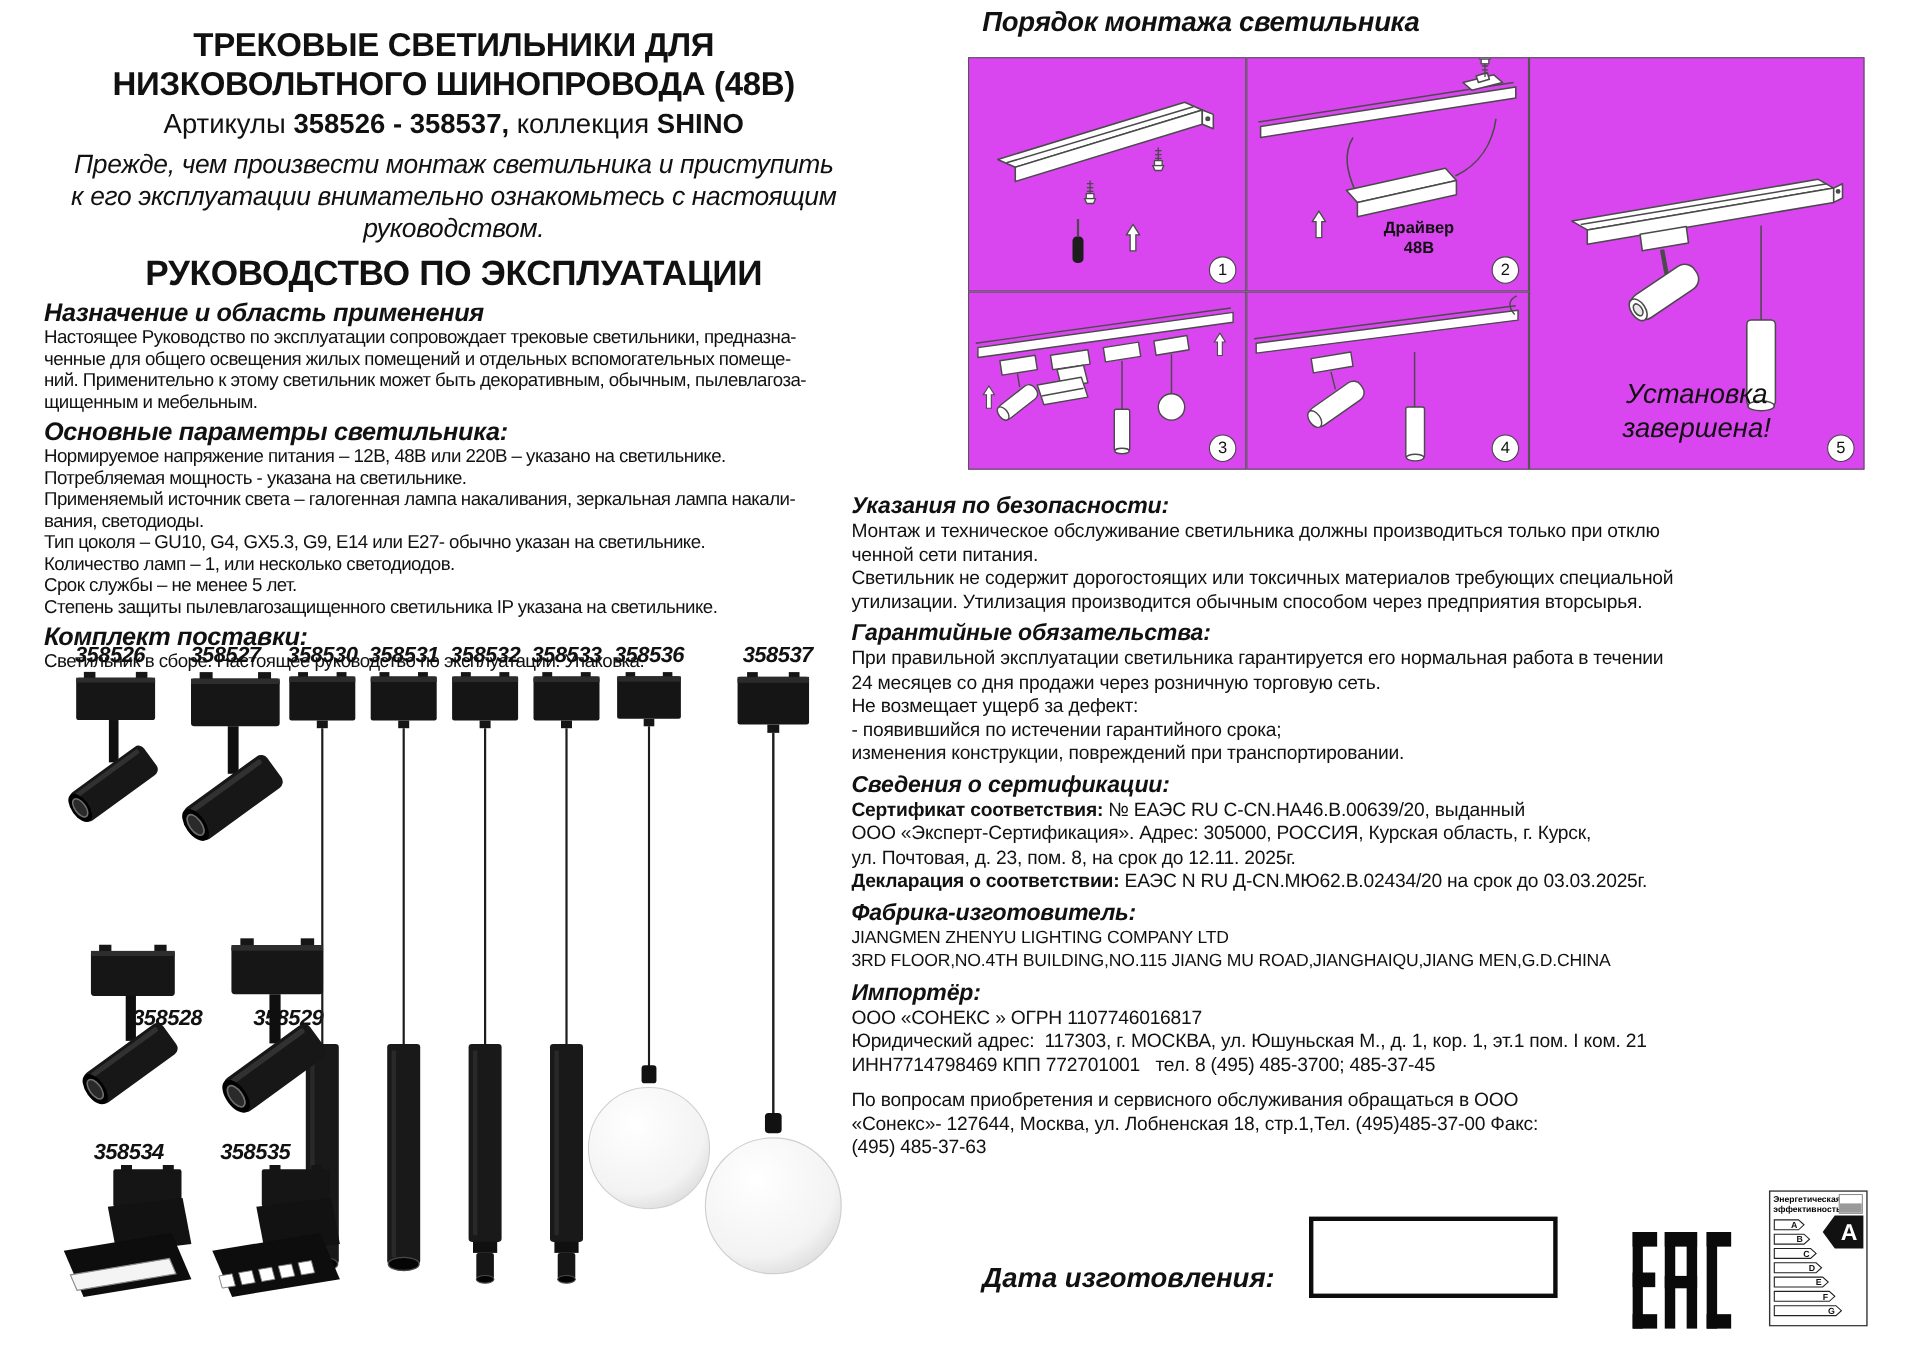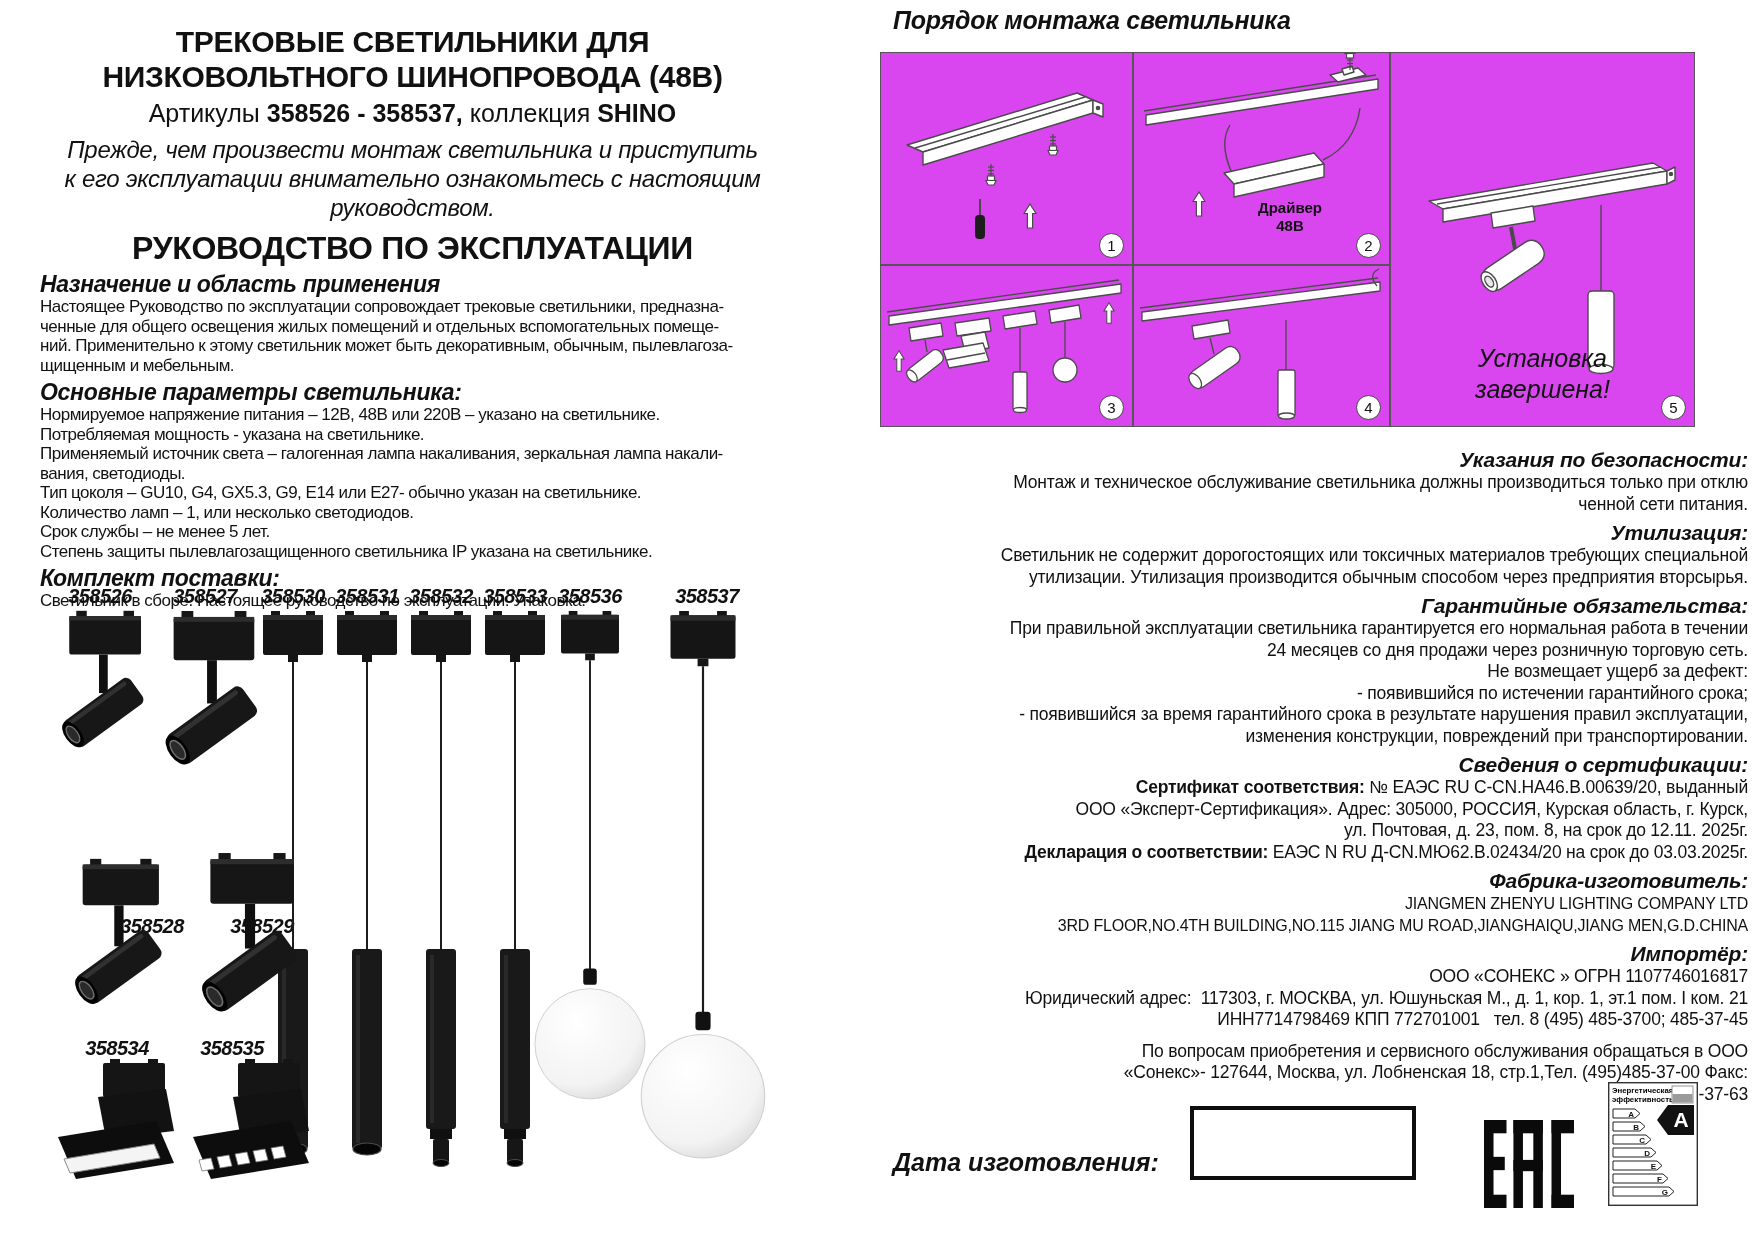--- a/index.html
+++ b/index.html
@@ -21,21 +21,21 @@
   .pr{position:absolute}
   
   .montage-title{left:893px;top:6px;font-size:25px;font-weight:bold;font-style:italic;letter-spacing:-0.3px}
   .mgrid{left:880px;top:52px;width:815px;height:375px}
   .panel{position:absolute;border:1px solid #555;box-sizing:border-box;background:#d946ef}
   .stepnum{position:absolute;right:8px;bottom:6px;width:25px;height:25px;border:1.5px solid #444;
            border-radius:50%;font-size:15px;line-height:23px;text-align:center;background:#fff;box-sizing:border-box}
   .driver-label{position:absolute;left:86px;top:146px;width:140px;text-align:center;font-weight:bold;font-size:15px;line-height:18px}
   .done{position:absolute;left:10px;top:290px;width:283px;text-align:center;font-weight:normal;font-style:italic;font-size:25px;line-height:31px}
   
-  .right-col{left:790px;top:442px;width:958px;text-align:right}
+  .right-col{left:774px;top:442px;width:958px;text-align:left}
   .rh{font-size:21px;font-weight:bold;font-style:italic;line-height:25px;margin-top:5px;letter-spacing:-0.2px}
   .rln{font-size:17.5px;line-height:21.5px;letter-spacing:-0.2px;white-space:pre}
   .rln .b{font-weight:bold}
   .small{font-size:16px}
   .service{margin-top:10px}
   
   .made-label{left:893px;top:1148px;font-size:25px;font-weight:bold;font-style:italic}
   .datebox{left:1190px;top:1106px;width:226px;height:74px;border:4px solid #0d0d0d;box-sizing:border-box;background:#fff}
 </style>
 </head>
@@ -345,30 +345,28 @@
       </div>
       <div class="stepnum">5</div>
     </div>
   </div>
 
   <div class="abs right-col">
     <div class="rh">Указания по  безопасности:</div>
     <div class="rln">Монтаж и техническое обслуживание светильника должны производиться только при отклю</div>
     <div class="rln">ченной сети питания.</div>
 
-    <div class="rh">Утилизация:</div>
     <div class="rln">Светильник не содержит дорогостоящих или токсичных материалов требующих специальной</div>
     <div class="rln">утилизации. Утилизация производится обычным способом через предприятия вторсырья.</div>
 
     <div class="rh">Гарантийные обязательства:</div>
     <div class="rln">При правильной эксплуатации светильника гарантируется его нормальная работа в течении</div>
     <div class="rln">24 месяцев со дня продажи через розничную торговую сеть.</div>
     <div class="rln">Не возмещает ущерб за дефект:</div>
     <div class="rln">- появившийся по истечении гарантийного срока;</div>
-    <div class="rln">- появившийся за время гарантийного срока в результате нарушения правил эксплуатации,</div>
     <div class="rln">изменения конструкции, повреждений при транспортировании.</div>
 
     <div class="rh">Сведения о сертификации:</div>
     <div class="rln"><span class="b">Сертификат соответствия:</span><span> № ЕАЭС RU C-CN.НА46.B.00639/20, выданный</span></div>
     <div class="rln">ООО «Эксперт-Сертификация». Адрес: 305000, РОССИЯ, Курская область, г. Курск,</div>
     <div class="rln">ул. Почтовая, д. 23, пом. 8, на срок до 12.11. 2025г.</div>
     <div class="rln"><span class="b">Декларация о соответствии:</span><span> ЕАЭС N RU Д-CN.МЮ62.В.02434/20 на срок до 03.03.2025г.</span></div>
 
     <div class="rh">Фабрика-изготовитель:</div>
     <div class="rln small">JIANGMEN ZHENYU LIGHTING COMPANY LTD</div>

